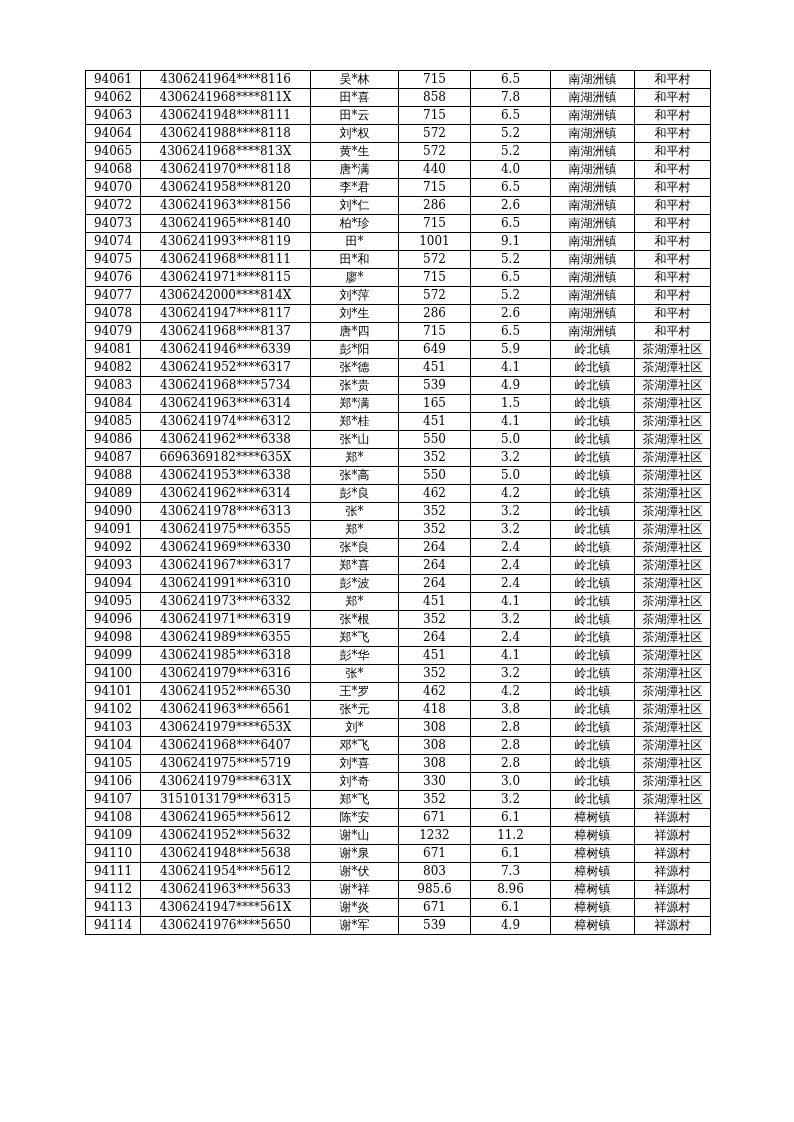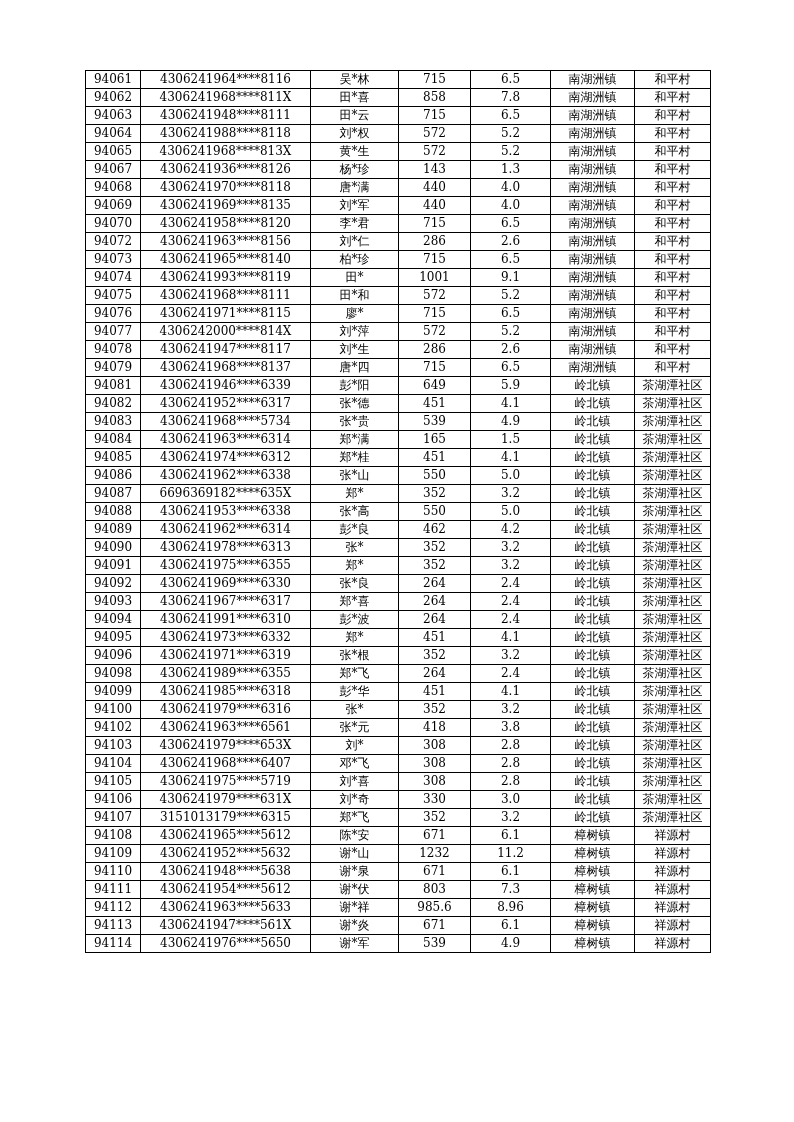--- a/index.html
+++ b/index.html
@@ -97,47 +97,29 @@
         <tr>
           <td>94065</td>
           <td>4306241968****813X</td>
           <td>黄*生</td>
           <td>572</td>
           <td>5.2</td>
           <td>南湖洲镇</td>
           <td>和平村</td>
         </tr>
         <tr>
-          <td>94067</td>
-          <td>4306241936****8126</td>
-          <td>杨*珍</td>
-          <td>143</td>
-          <td>1.3</td>
-          <td>南湖洲镇</td>
-          <td>和平村</td>
-        </tr>
-        <tr>
           <td>94068</td>
           <td>4306241970****8118</td>
           <td>唐*满</td>
           <td>440</td>
           <td>4.0</td>
           <td>南湖洲镇</td>
           <td>和平村</td>
         </tr>
         <tr>
-          <td>94069</td>
-          <td>4306241969****8135</td>
-          <td>刘*军</td>
-          <td>440</td>
-          <td>4.0</td>
-          <td>南湖洲镇</td>
-          <td>和平村</td>
-        </tr>
-        <tr>
           <td>94070</td>
           <td>4306241958****8120</td>
           <td>李*君</td>
           <td>715</td>
           <td>6.5</td>
           <td>南湖洲镇</td>
           <td>和平村</td>
         </tr>
         <tr>
           <td>94072</td>
@@ -376,20 +358,29 @@
         <tr>
           <td>94100</td>
           <td>4306241979****6316</td>
           <td>张*</td>
           <td>352</td>
           <td>3.2</td>
           <td>岭北镇</td>
           <td>茶湖潭社区</td>
         </tr>
         <tr>
+          <td>94101</td>
+          <td>4306241952****6530</td>
+          <td>王*罗</td>
+          <td>462</td>
+          <td>4.2</td>
+          <td>岭北镇</td>
+          <td>茶湖潭社区</td>
+        </tr>
+        <tr>
           <td>94102</td>
           <td>4306241963****6561</td>
           <td>张*元</td>
           <td>418</td>
           <td>3.8</td>
           <td>岭北镇</td>
           <td>茶湖潭社区</td>
         </tr>
         <tr>
           <td>94103</td>

